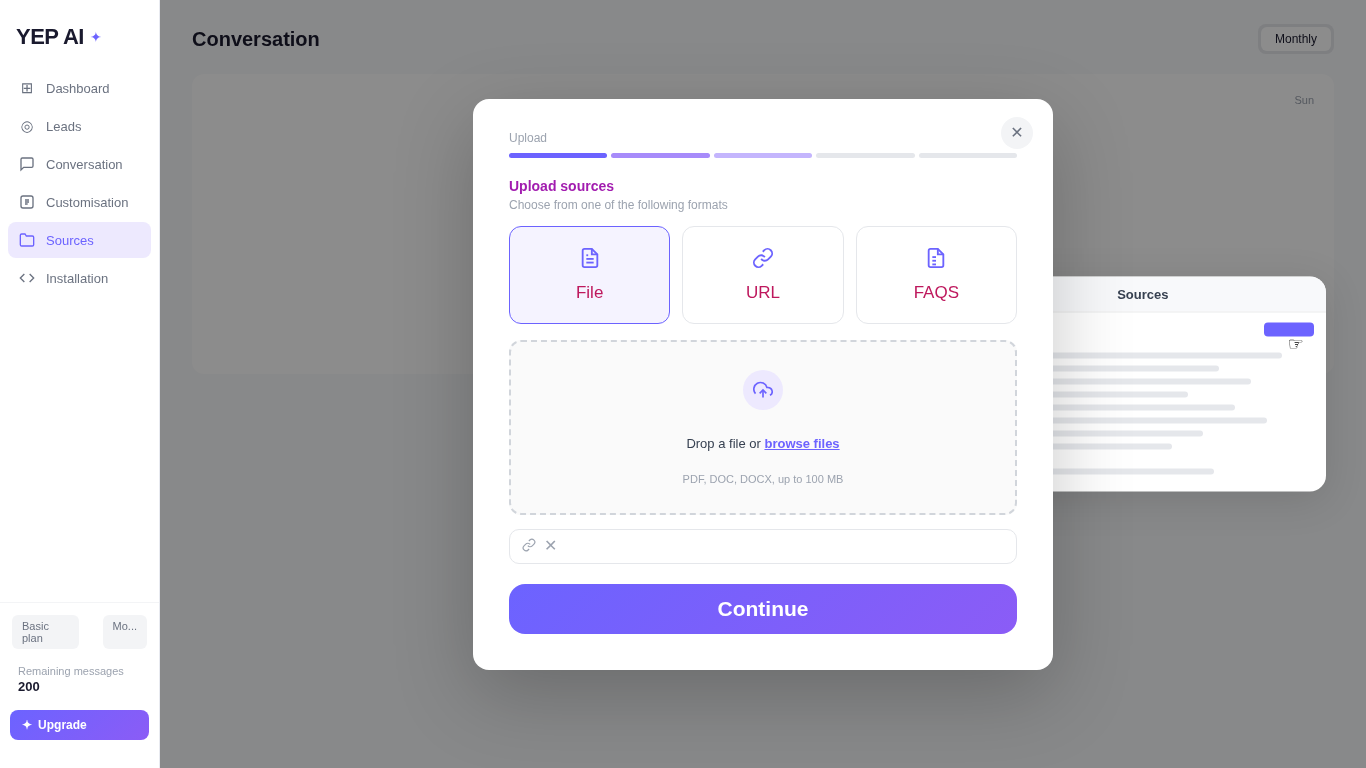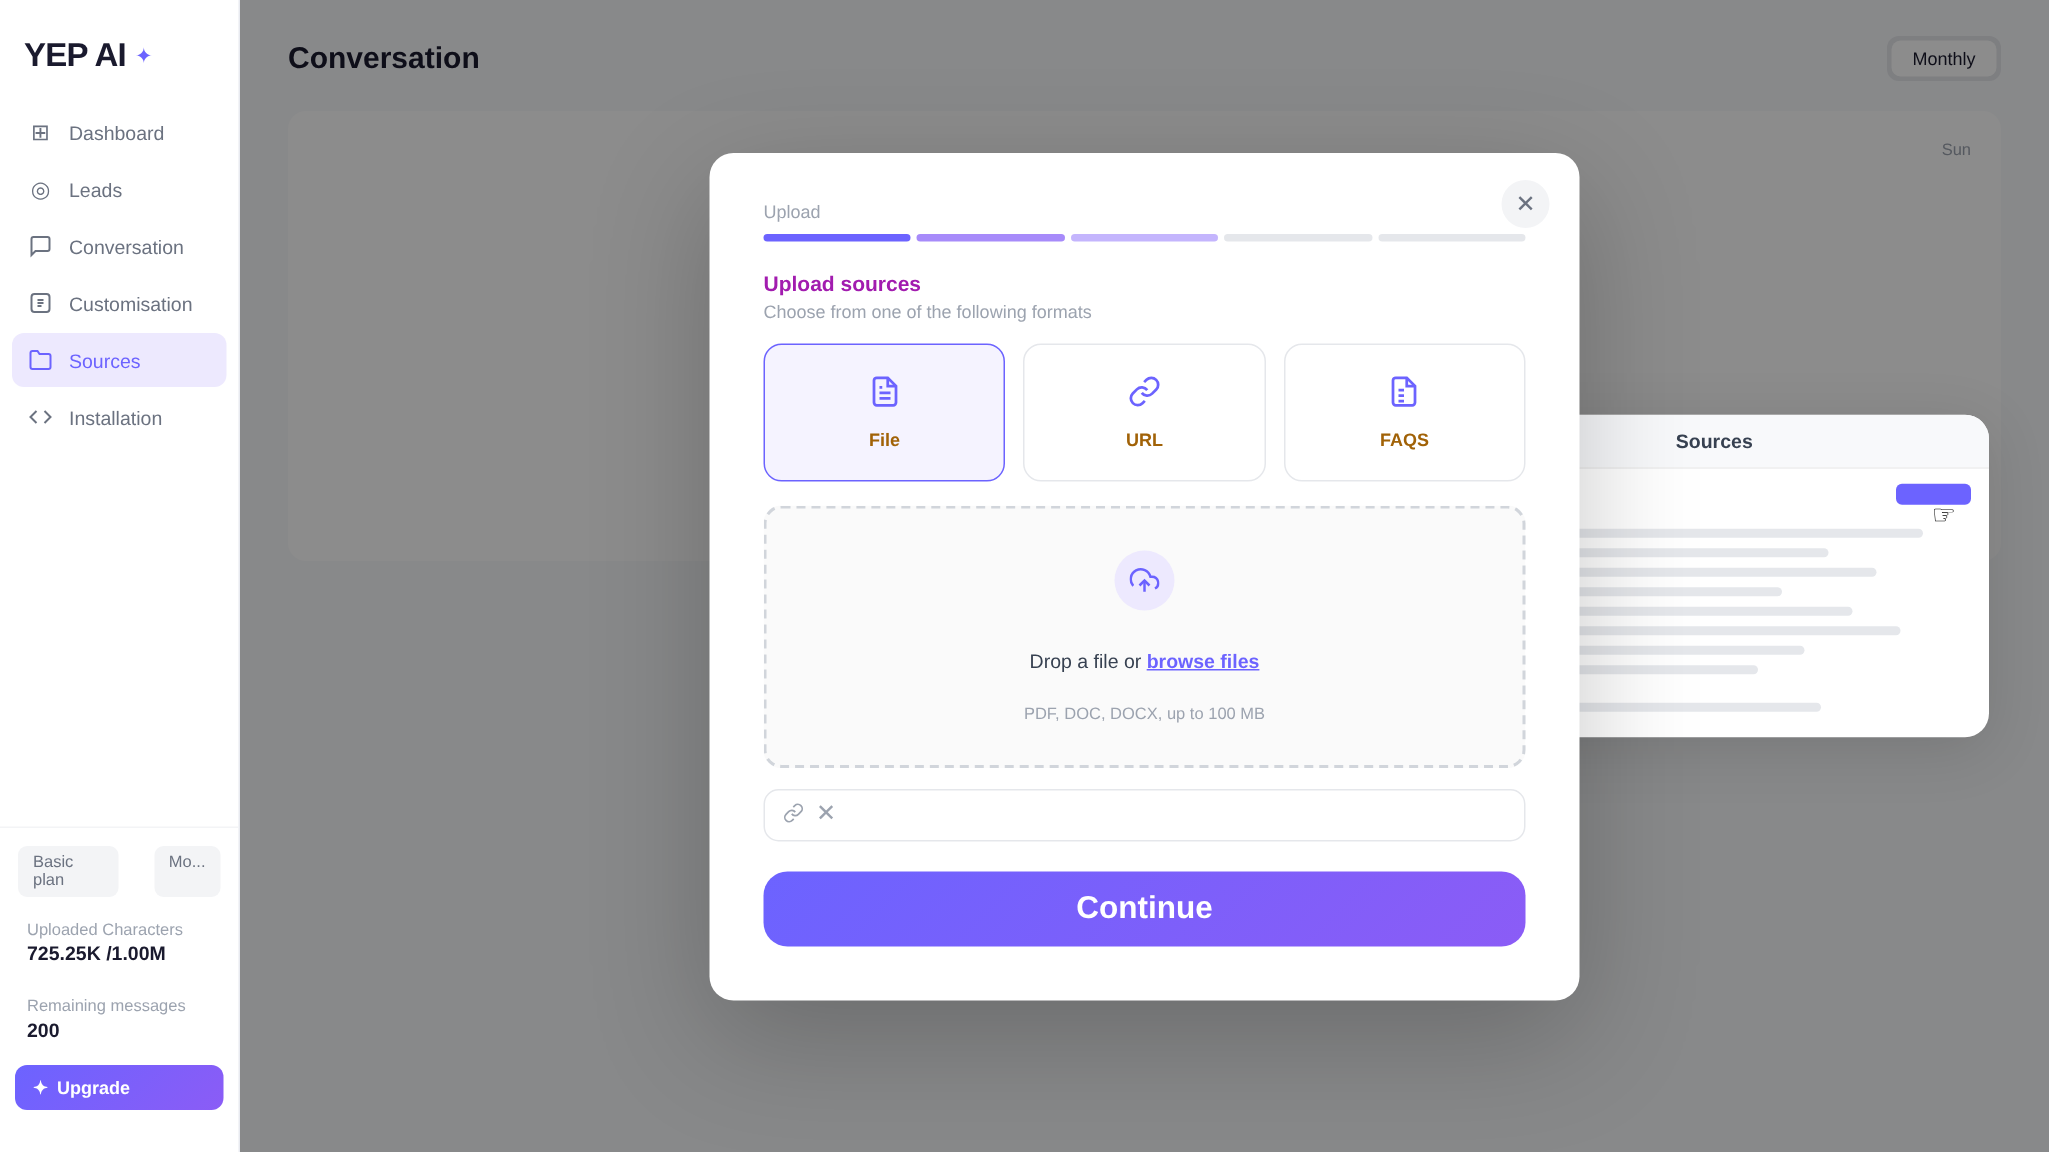--- a/index.html
+++ b/index.html
@@ -214,23 +214,23 @@
     }
     .source-card.selected {
       border-color: #6c63ff;
       background: #f5f3ff;
     }
     .source-card-icon {
       font-size: 22px;
       color: #6c63ff;
     }
     .source-card-label {
-      font-size: 12px;
-      font-weight: 700;
-      color: #a16207;
+      font-size: 17px;
+      font-weight: 400;
+      color: #be185d;
     }
 
     
     .drop-area {
       border: 2px dashed #d1d5db;
       border-radius: 12px;
       padding: 28px 20px;
       display: flex;
       flex-direction: column;
       align-items: center;
@@ -463,24 +463,20 @@
           </svg>
       </span>
       <span>Installation</span>
     </div>
   </nav>
 
   <div class="sidebar-bottom">
     <div style="display:flex;gap:24px;padding:0 4px;">
       <div style="background:#f3f4f6;border-radius:6px;padding:5px 10px;font-size:11px;color:#6b7280;cursor:pointer;">Basic plan</div>
       <div style="background:#f3f4f6;border-radius:6px;padding:5px 10px;font-size:11px;color:#6b7280;cursor:pointer;">Mo...</div>
-    </div>
-    <div class="plan-info">
-      <div class="plan-label">Uploaded Characters</div>
-      <div class="plan-value">725.25K /1.00M</div>
     </div>
     <div class="plan-info">
       <div class="plan-label">Remaining messages</div>
       <div class="plan-value">200</div>
     </div>
     <button class="upgrade-btn">
       <span>✦</span>
       <span>Upgrade</span>
     </button>
   </div>

